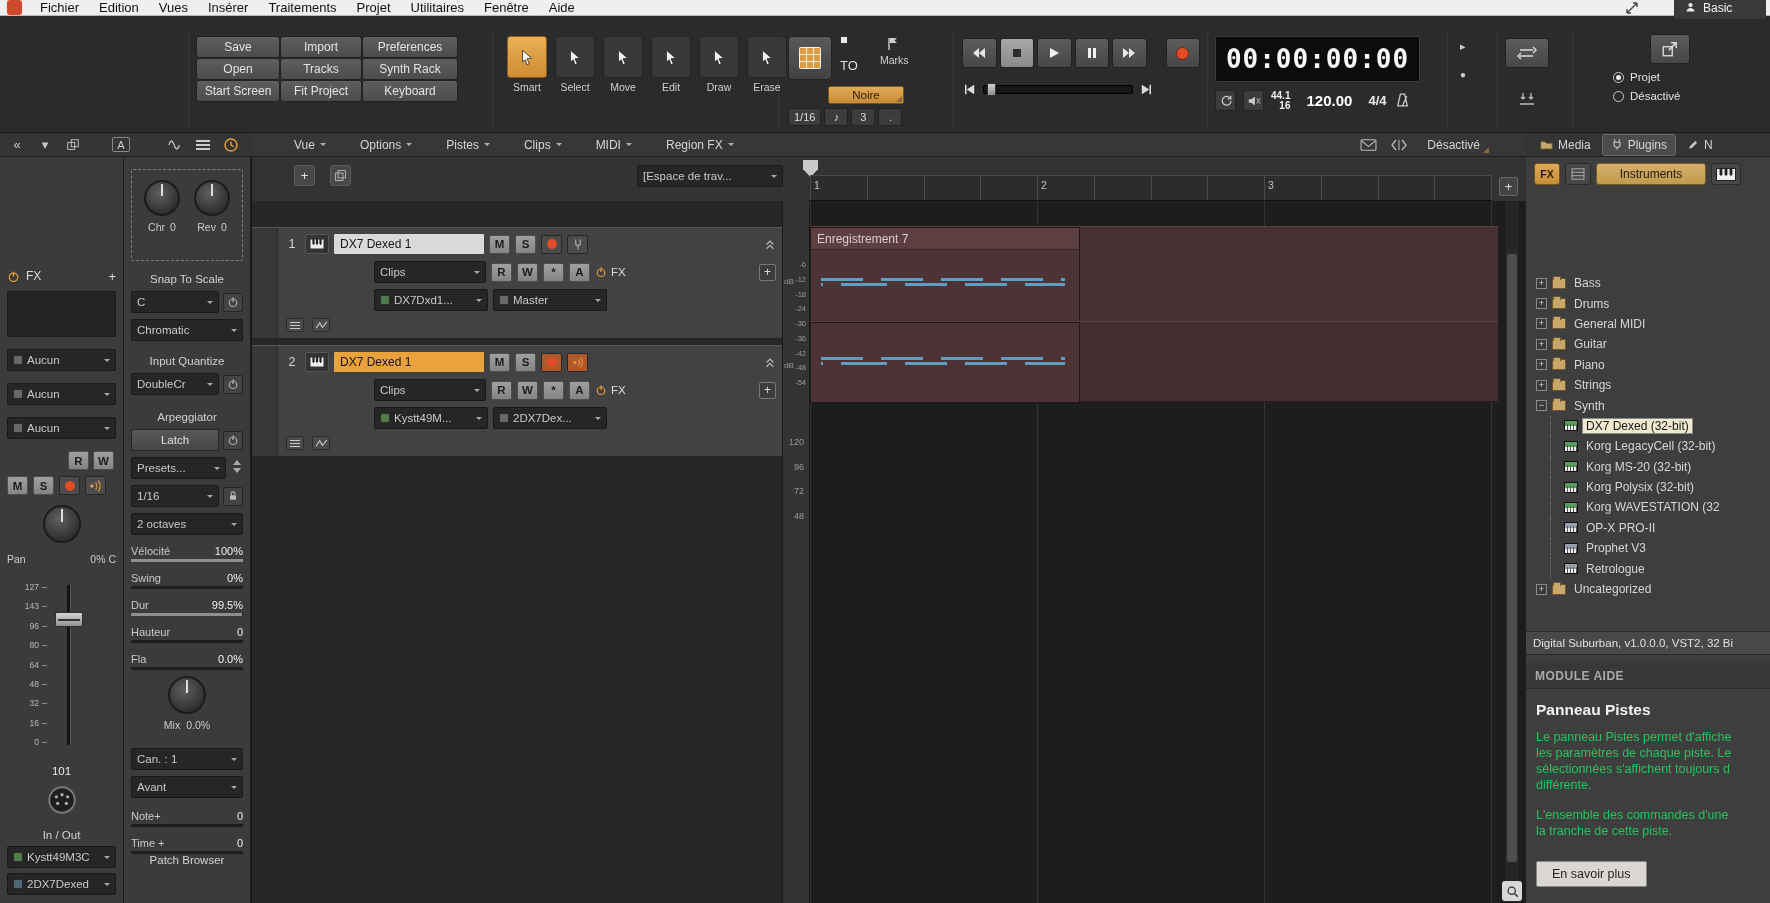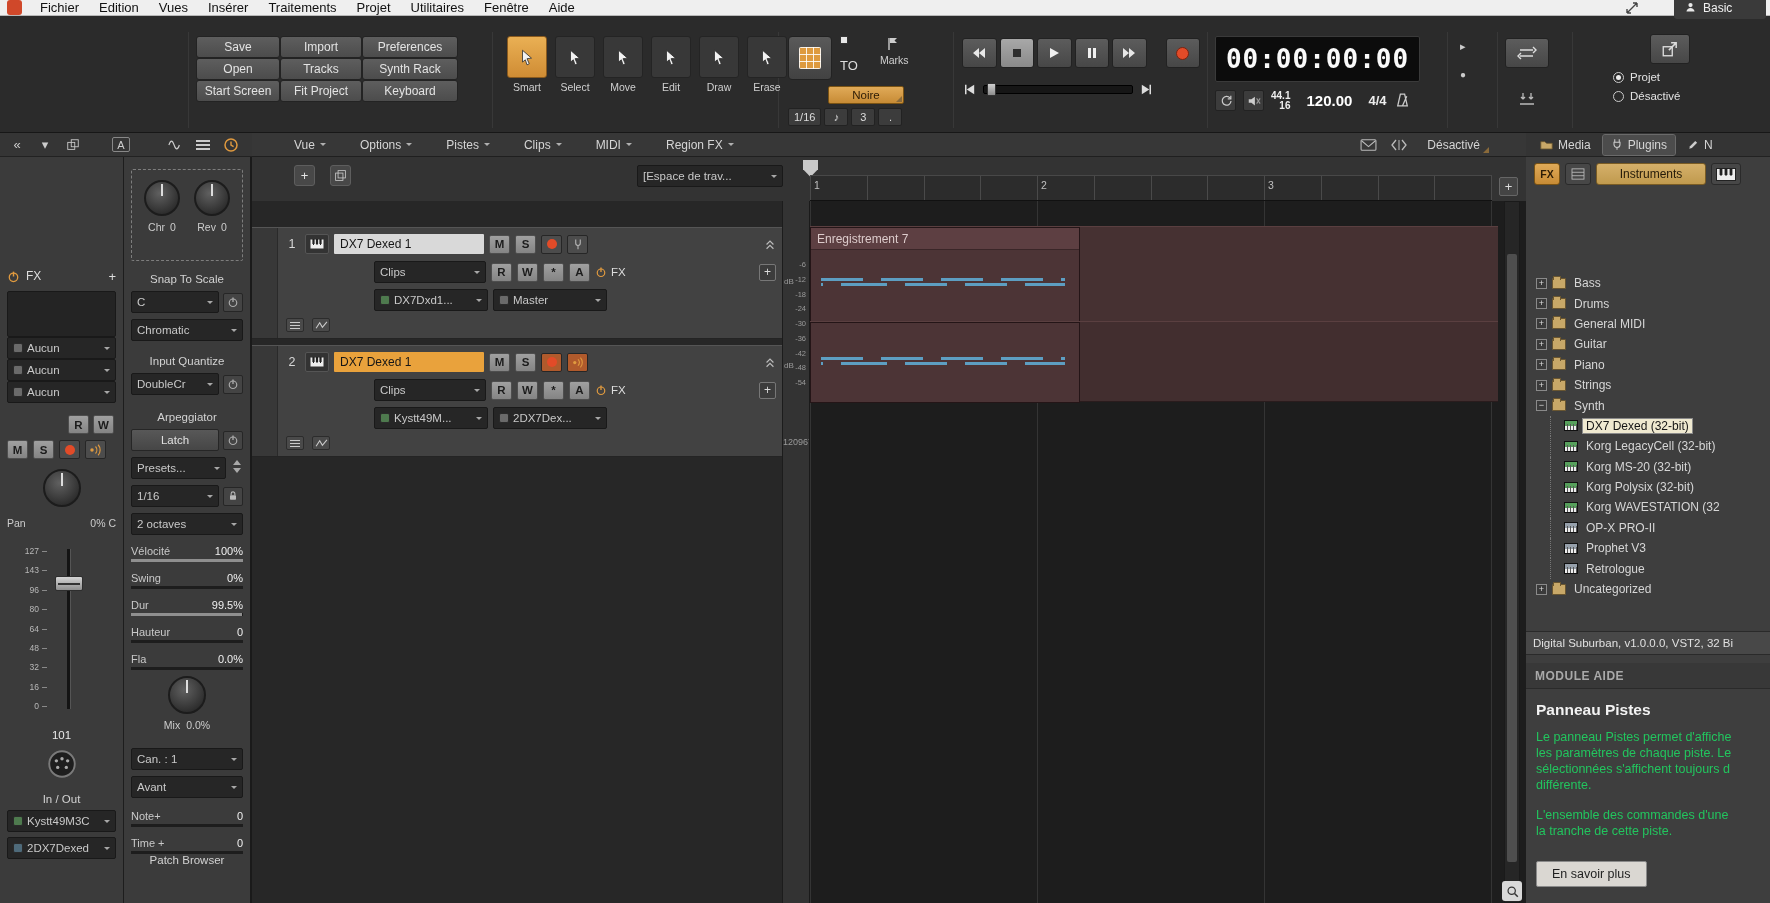--- a/index.html
+++ b/index.html
@@ -93,21 +93,21 @@
   .dd::after{content:"";position:absolute;right:5px;top:9px;border:3.5px solid transparent;border-top-color:#a8a8a8}
   .dd-ico{width:10px;height:10px;border-radius:2px;background:#6a6a6a;border:1px solid #2a2a2a;flex:none}
   .dd-ico.g{background:#4e7a4e}.dd-ico.b{background:#4e6a7a}
   .sq{width:21px;height:19px;background:linear-gradient(#a0a0a0,#848484);color:#1c1c1c;font-weight:bold;font-size:11.5px;
     display:flex;align-items:center;justify-content:center;border-radius:2px;border:1px solid #4e4e4e;flex:none}
   .pbtn{width:20px;height:19px;background:#444;border:1px solid #262626;border-radius:2px;display:flex;align-items:center;justify-content:center;flex:none}
   .knob{border-radius:50%;background:radial-gradient(circle at 42% 35%,#606060,#2d2d2d 75%);border:2px solid #1c1c1c;position:relative}
   .knob::after{content:"";position:absolute;left:50%;top:2px;width:2px;height:38%;background:#ddd;transform:translateX(-50%)}
   .fx-row{display:flex;align-items:center;gap:6px;margin-top:108px;height:22px}
   .fx-bin{margin-top:4px;height:46px;background:#242424;border:1px solid #191919;border-radius:2px}
-  .send{margin-top:0}
+  .send{margin-top:12px}
   .rw-row{margin-top:12px;display:flex;gap:4px;justify-content:flex-end;padding-right:2px}
   .ms-row{margin-top:6px;display:flex;gap:5px;align-items:center}
   .rec-sq{width:21px;height:19px;background:#4c4c4c;border:1px solid #262626;border-radius:2px;display:flex;align-items:center;justify-content:center}
   .rec-dot{width:10px;height:10px;border-radius:50%;background:#e24b28}
   .pan-blk{margin-top:10px;height:62px;position:relative}
   .pan-blk .knob{width:38px;height:38px;margin:0 auto}
   .pan-lbls{position:absolute;left:0;right:0;bottom:2px;display:flex;justify-content:space-between;font-size:10.5px;color:#ccc}
   .fader{margin-top:14px;height:180px;position:relative}
   .fad-scale{position:absolute;left:6px;top:2px;bottom:14px;width:26px;display:flex;flex-direction:column;justify-content:space-between}
   .fad-scale span{font-size:8.5px;color:#b8b8b8;text-align:right;position:relative;line-height:9px}
@@ -187,21 +187,21 @@
   .fxp{display:flex;align-items:center;gap:4px;font-size:11.5px;color:#ddd}
   .plus-sm{margin-left:auto;width:17px;height:17px;border:1px solid #777;border-radius:2px;color:#ddd;
     display:flex;align-items:center;justify-content:center;font-size:12px;background:#3c3c3c}
   .trowD{height:20px;display:flex;gap:8px;align-items:center;padding-left:2px}
   .strip-ic{width:18px;height:14px;display:flex;align-items:center;justify-content:center;background:#4a4a4a;
     border:1px solid #2c2c2c;border-radius:2px}
   .meter-col{position:absolute;left:531px;top:0;width:27px;bottom:0;background:#333;border-right:1px solid #1a1a1a;overflow:hidden}
   .db-list{position:absolute;left:0;right:3px;top:60px;height:126px;display:flex;flex-direction:column;justify-content:space-between}
   .db-list span{font-size:7.5px;color:#9a9a9a;text-align:right;line-height:8px}
   .db-unit{position:absolute;left:1px;font-size:8px;color:#9a9a9a}
-  .vel-list{position:absolute;left:0;right:5px;top:236px;height:84px;display:flex;flex-direction:row;justify-content:space-between}
+  .vel-list{position:absolute;left:0;right:5px;top:236px;height:84px;display:flex;flex-direction:column;justify-content:space-between}
   .vel-list span{font-size:9px;color:#9a9a9a;text-align:right}
   .clips-pane{position:absolute;left:558px;top:0;right:0;bottom:0;background:#1d1d1d;overflow:hidden;
     background-image:repeating-linear-gradient(90deg,#343434 0 1px,transparent 1px 227px)}
   .lane{position:absolute;left:0;right:28px}
   .lane1{top:25px;height:95px;background:#463132;border-top:1px solid #5a3f40}
   .lane2{top:120px;height:81px;background:#422e2f;border-top:1px solid #5a3f40;border-bottom:1px solid #2a1c1d}
   .clip{position:absolute;left:0;width:270px;background:#4c3436;border:1px solid #241517}
   .clip1{top:0;height:95px}
   .clip2{top:0;height:81px}
   .clip-head{height:22px;background:#5d3f42;border-bottom:1px solid #3a2628;color:#ddcccc;font-size:12px;

